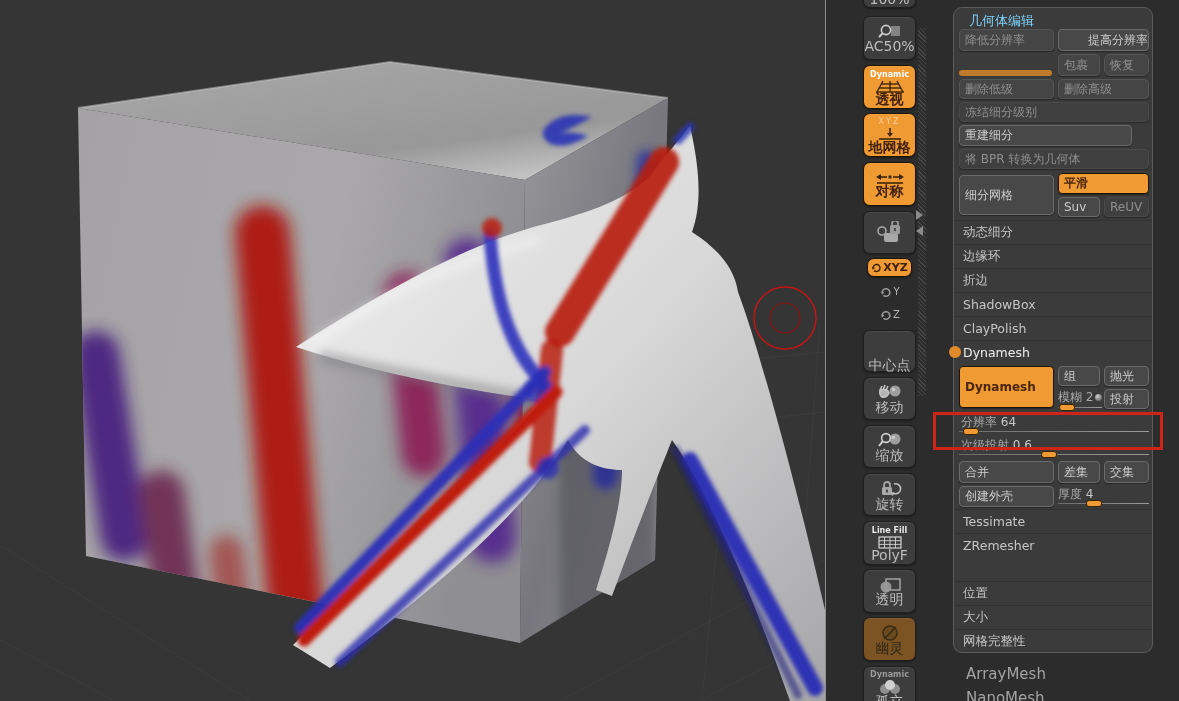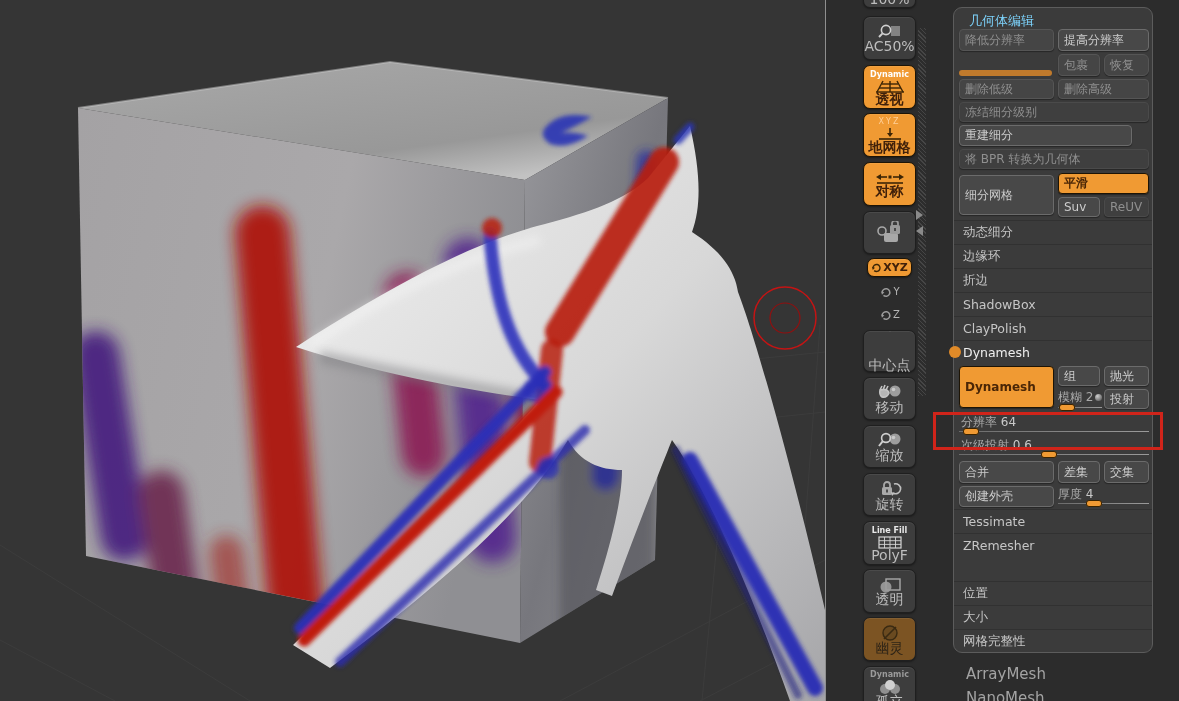--- a/index.html
+++ b/index.html
@@ -351,21 +351,21 @@
   <div class="tri right abs" style="left:916px; top:210px;"></div>
   <div class="tri left abs" style="left:916px; top:226px;"></div>
 
   <div id="panel" class="abs">
     <div id="groupbox">
       <div class="ptitle">几何体编辑</div>
 
       <div class="pbtn" style="left:5px; top:21px; width:95px; height:22px;">
         <span>降低分辨率</span>
         </div>
-      <div class="pbtn en" style="left:104px; top:21px; width:91px; height:22px;">
+      <div class="pbtn en" style="left:104px; top:21px; width:91px; height:22px;justify-content:flex-end;">
         <span>提高分辨率</span>
         </div>
 
       <div class="abs" style="left:5px; top:46px; width:95px; height:22px;">
         <span class="sliderlab" style="left:2px; top:0;margin-top:48px;">细分级别</span>
         <div class="fullbar" style="left:0; top:16px; width:93px;"></div>
       </div>
       <div class="pbtn" style="left:104px; top:46px; width:42px; height:22px;">
         <span>包裹</span>
         </div>

